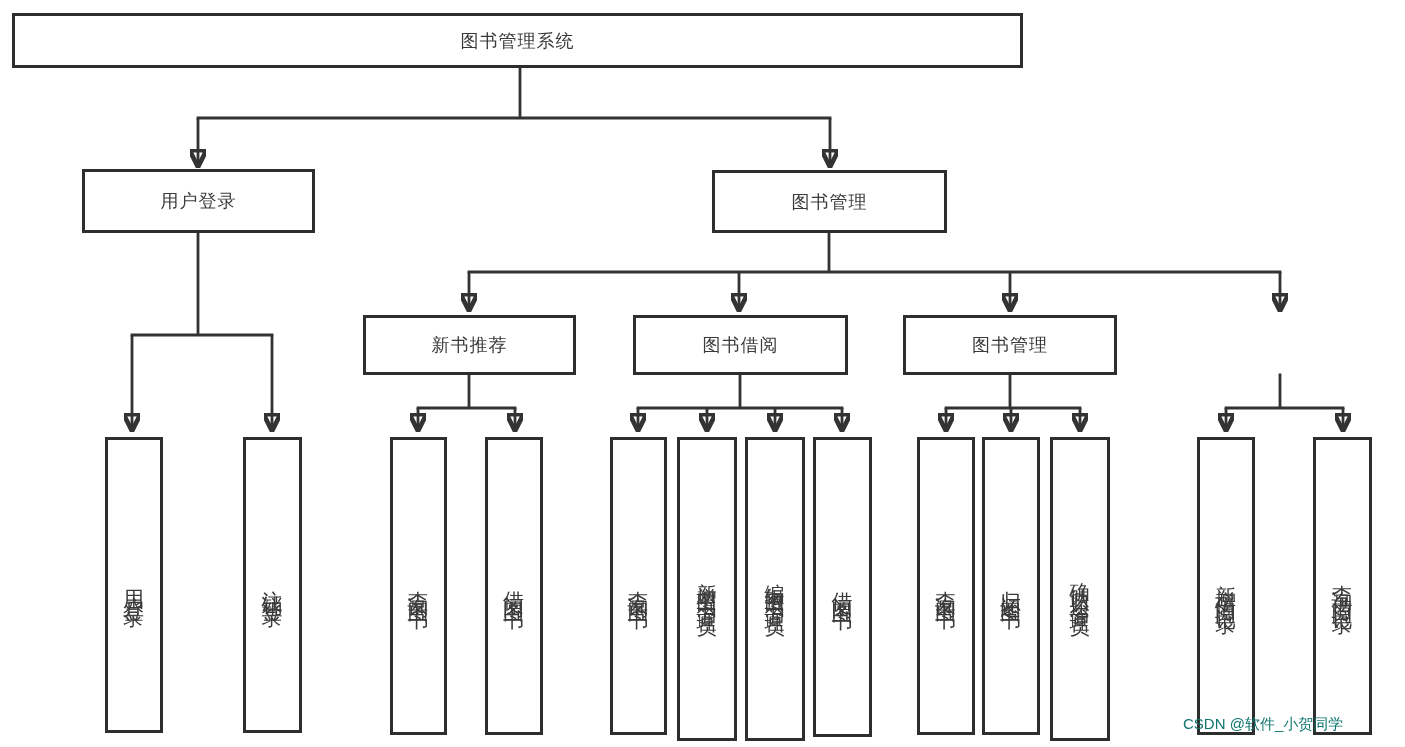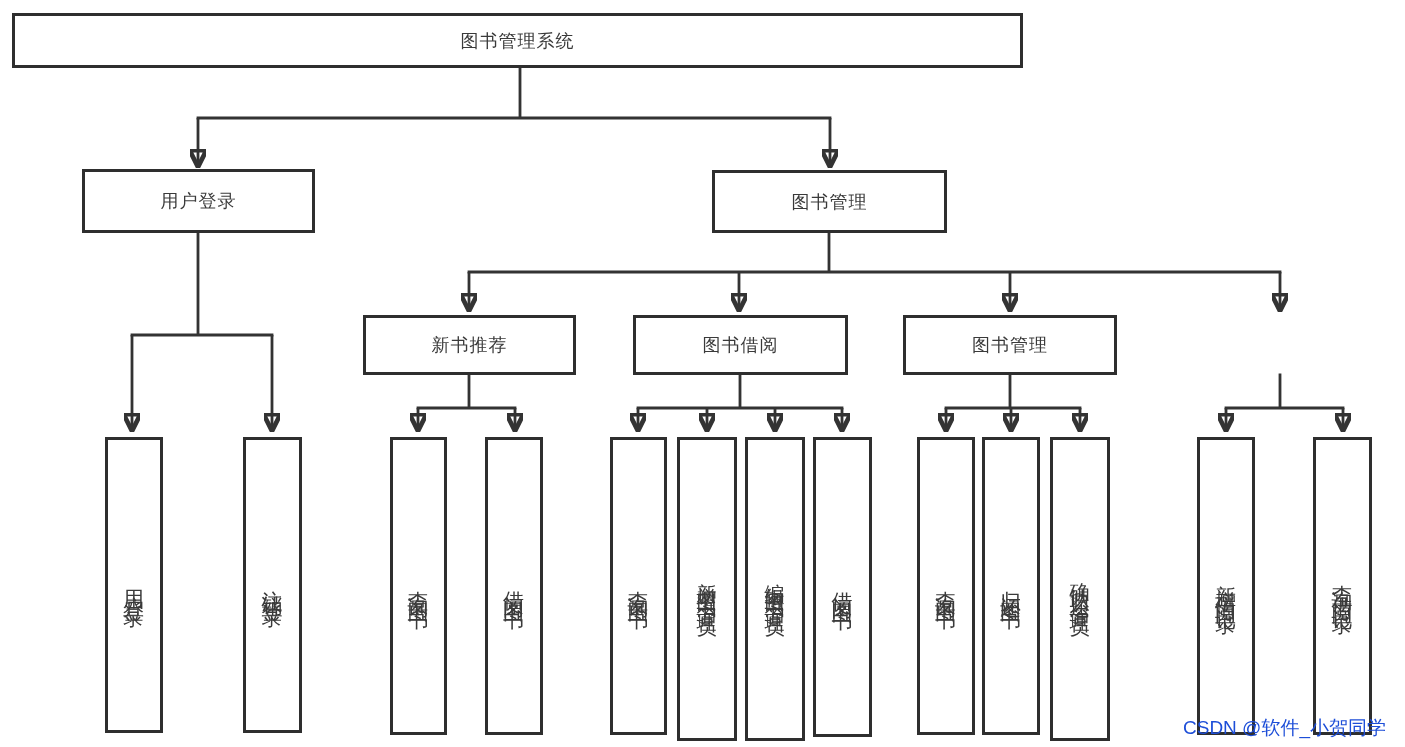--- a/index.html
+++ b/index.html
@@ -26,21 +26,21 @@
     display:flex; align-items:center; justify-content:center;
     z-index:2;
   }
   .leaf span {
     writing-mode:vertical-rl; text-orientation:mixed;
     font-size:21px; line-height:1; letter-spacing:6px; color:#3a3a3a;
   }
   .leaf.admin span { font-size:20px; letter-spacing:5px; }
   .watermark {
     position:absolute; left:1183px; top:715px; width:220px;
-    font-size:19px; color:#1d4ed8; white-space:nowrap;
+    font-size:15px; color:#0f766e; white-space:nowrap;
     z-index:3; text-align:left;
   }
 </style>
 </head>
 <body>
 
 <div class="canvas">
 
   <svg class="connectors" viewBox="0 0 1405 747">
     <defs>

